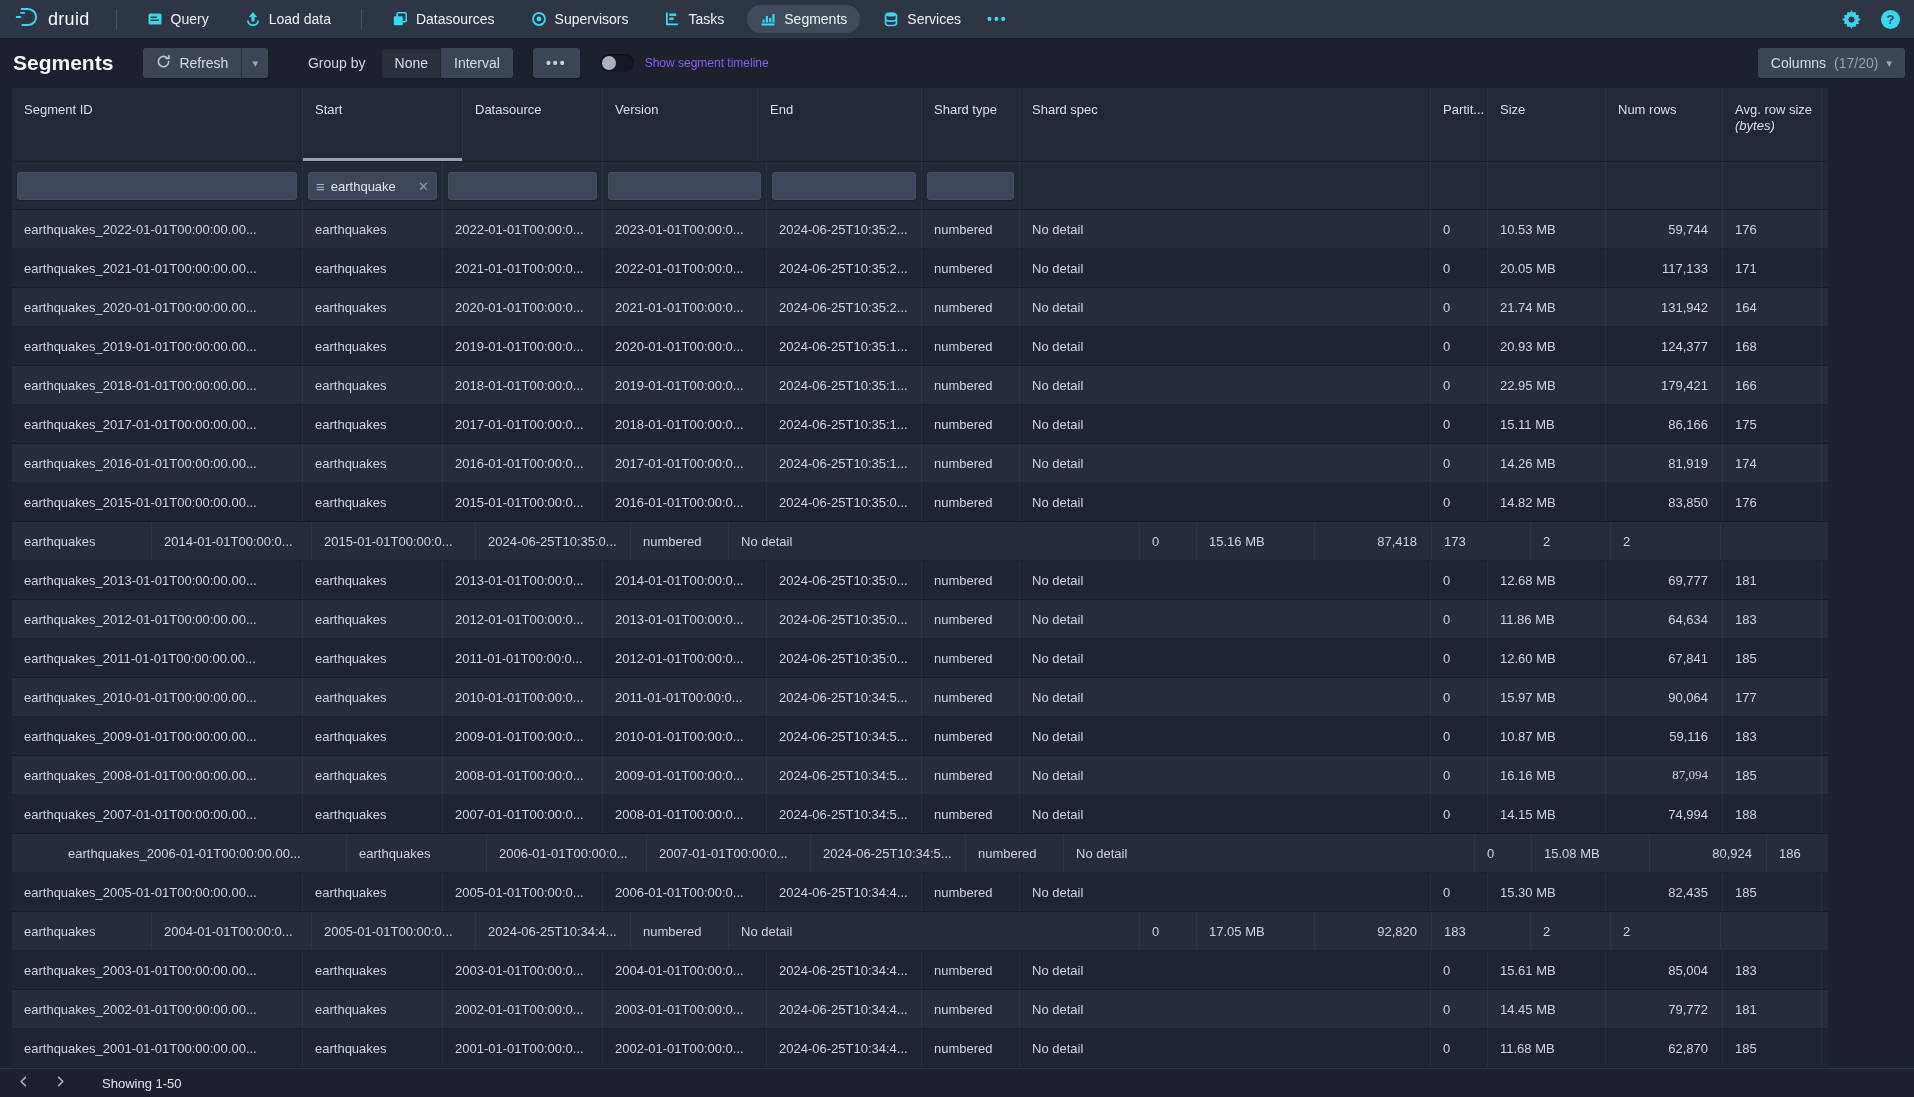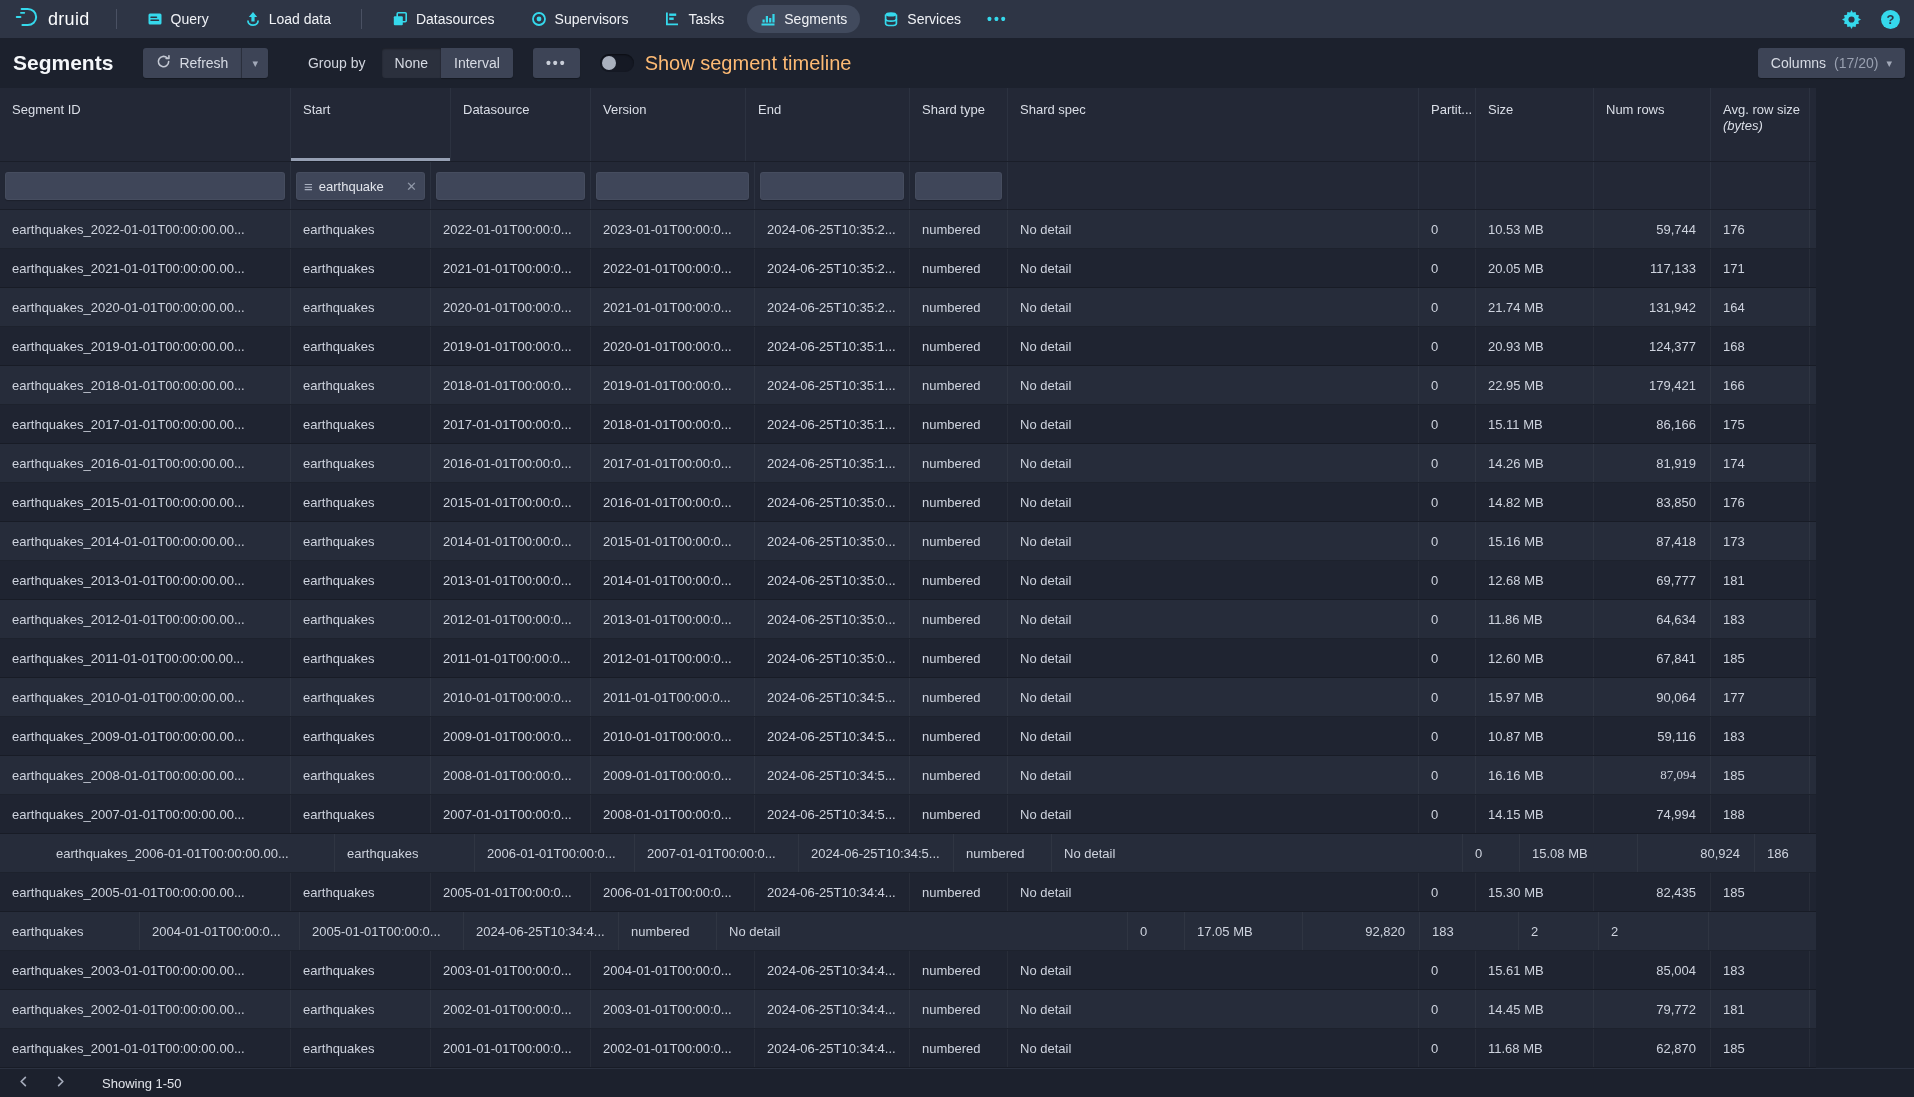--- a/index.html
+++ b/index.html
@@ -39,26 +39,26 @@
   .groupby-label { margin-left:40px; }
   .btn-group { display:flex; margin-left:16px; }
   .btn-group .btn { border-radius:0; }
   .btn-group .btn:first-child { border-radius:3px 0 0 3px; }
   .btn-group .btn:last-child { border-radius:0 3px 3px 0; }
   .more-btn { margin-left:20px; letter-spacing:2px; font-weight:700; color:#c9ced8; }
   .switch { margin-left:20px; width:34px; height:18px; border-radius:9px; background:#151924;
     position:relative; cursor:pointer; box-shadow:inset 0 1px 2px rgba(0,0,0,.5); }
   .switch .knob { position:absolute; top:2px; left:2px; width:14px; height:14px; border-radius:50%;
     background:#a9b0bd; }
-  .toggle-label { margin-left:11px; font-size:20px; color:#fdba74; }
+  .toggle-label { margin-left:11px; font-size:12px; color:#8b5cf6; }
   .columns-btn { margin-left:auto; margin-right:9px; }
   .columns-count { color:#99a0b0; }
 
   
-  .table-wrap { position:absolute; top:88px; left:0; width:1816px; height:980px; overflow:hidden;
+  .table-wrap { position:absolute; top:88px; left:12px; width:1816px; height:980px; overflow:hidden;
     background:#f9a8d4; }
   .t-inner { width:2000px; }
   .thead { display:flex; height:74px; background:#232836; border-bottom:1px solid #1a1e29; }
   .th { position:relative; padding:14px 10px 0 12px; font-size:13px; color:#dbdfe8;
     border-right:1px solid #2c3240; line-height:16px; cursor:pointer; overflow:hidden; white-space:nowrap; }
   .th .h2 { font-style:italic; }
   .th .sortbar { position:absolute; left:0; bottom:0; width:100%; height:3px; background:#96a0b4; }
   .tfilter { display:flex; height:48px; background:#232836; border-bottom:1px solid #1a1e29; }
   .fcell { border-right:1px solid #2c3240; padding:10px 5px 0 5px; overflow:hidden; }
   .finput { width:100%; height:28px; background:#3f4659; border:none; border-radius:3px;
@@ -406,21 +406,20 @@
           <div class="td" style="width: 98px; flex: 0 0 98px;">numbered</div>
           <div class="td" style="width: 411px; flex: 0 0 411px;">No detail</div>
           <div class="td" style="width: 57px; flex: 0 0 57px;">0</div>
           <div class="td" style="width: 118px; flex: 0 0 118px;">14.82 MB</div>
           <div class="td right" style="width: 117px; flex: 0 0 117px;">83,850</div>
           <div class="td" style="width: 99px; flex: 0 0 99px;">176</div>
           <div class="td" style="width: 80px; flex: 0 0 80px;">2</div>
           <div class="td" style="width: 110px; flex: 0 0 110px;">2</div>
         </div>
         <div class="tr odd">
-          <div class="td" style="width: 291px; flex: 0 0 291px;">earthquakes_2014-01-01T00:00:00.00...</div>
           <div class="td" style="width: 140px; flex: 0 0 140px;">earthquakes</div>
           <div class="td" style="width: 160px; flex: 0 0 160px;">2014-01-01T00:00:0...</div>
           <div class="td" style="width: 164px; flex: 0 0 164px;">2015-01-01T00:00:0...</div>
           <div class="td" style="width: 155px; flex: 0 0 155px;">2024-06-25T10:35:0...</div>
           <div class="td" style="width: 98px; flex: 0 0 98px;">numbered</div>
           <div class="td" style="width: 411px; flex: 0 0 411px;">No detail</div>
           <div class="td" style="width: 57px; flex: 0 0 57px;">0</div>
           <div class="td" style="width: 118px; flex: 0 0 118px;">15.16 MB</div>
           <div class="td right" style="width: 117px; flex: 0 0 117px;">87,418</div>
           <div class="td" style="width: 99px; flex: 0 0 99px;">173</div>

